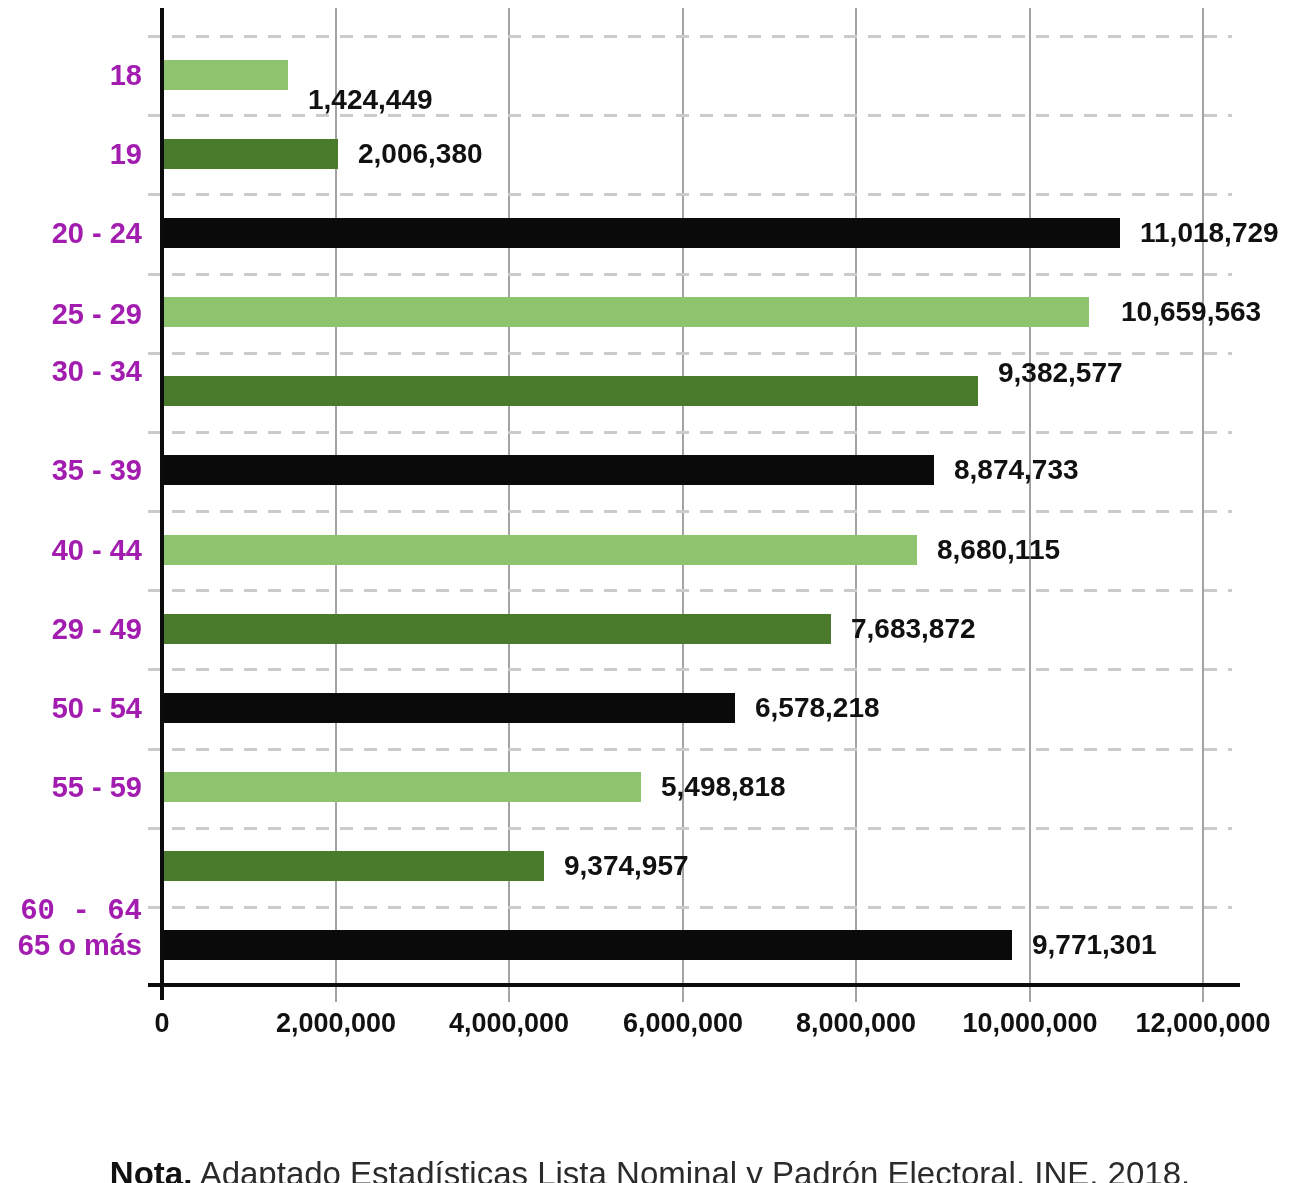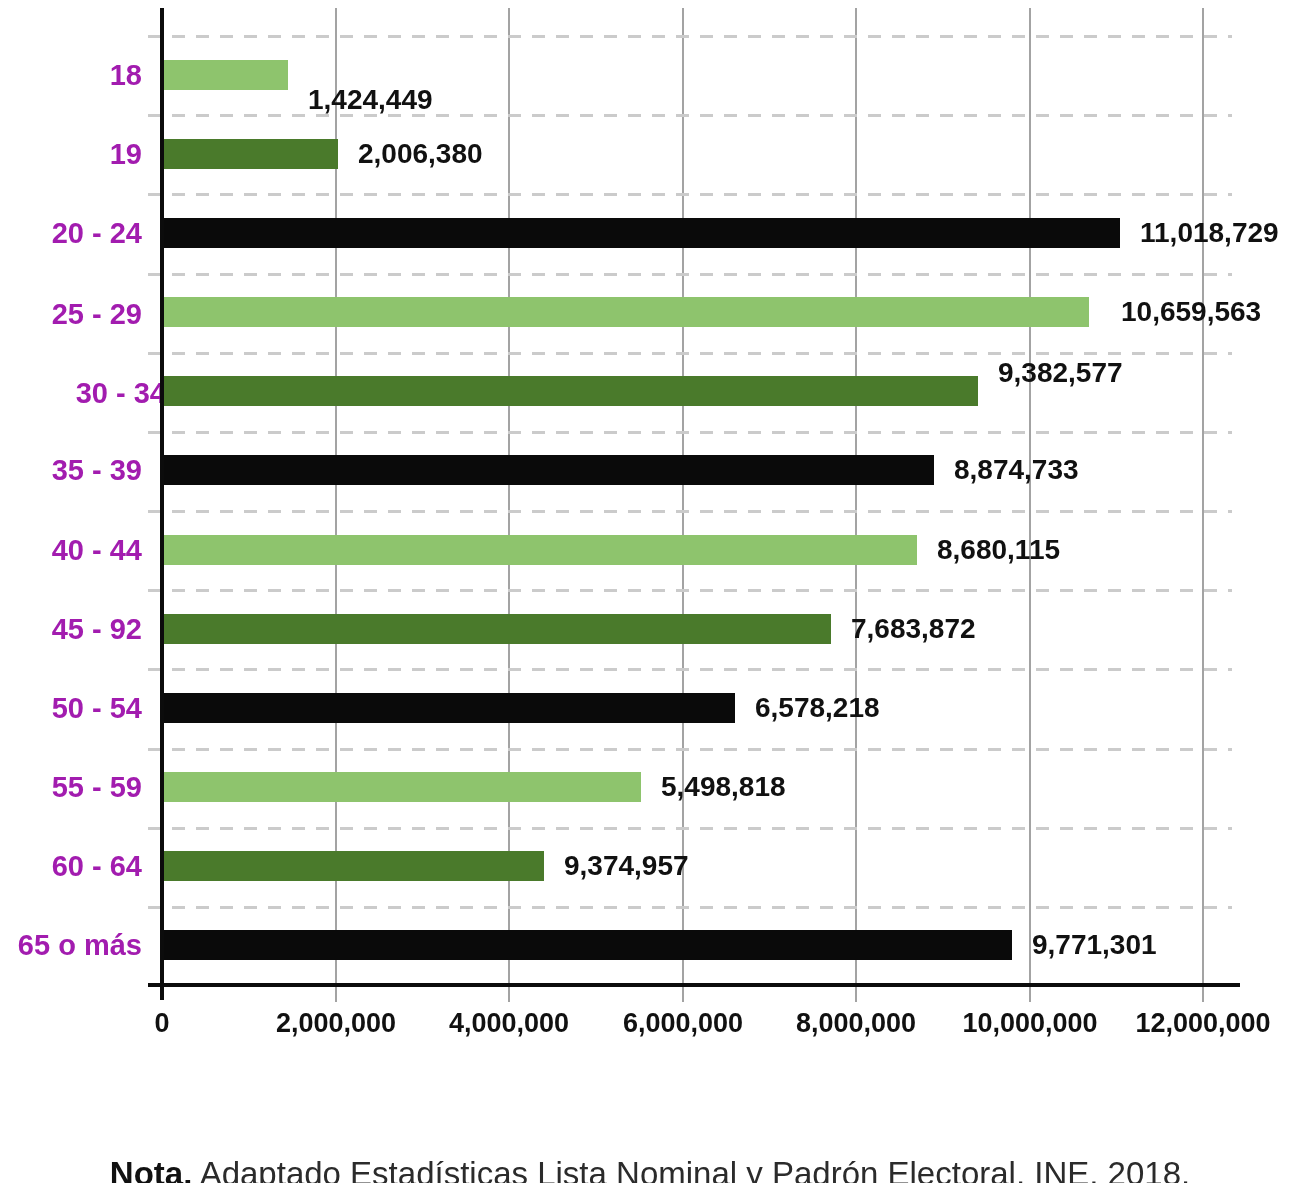--- a/index.html
+++ b/index.html
@@ -78,39 +78,39 @@
       <div class="val-label" style="left: 308px; top: 55px; margin-top: 25px;">1,424,449</div>
       <div class="cat-label" style="top: 134px;">19</div>
       <div class="bar" style="left: 164px; top: 139px; width: 174px; background: rgb(74, 122, 43);"></div>
       <div class="val-label" style="left: 358px; top: 134px;">2,006,380</div>
       <div class="cat-label" style="top: 213px;">20 - 24</div>
       <div class="bar" style="left: 164px; top: 218px; width: 956px; background: rgb(10, 10, 10);"></div>
       <div class="val-label" style="left: 1140px; top: 213px;">11,018,729</div>
       <div class="cat-label" style="top: 294px;">25 - 29</div>
       <div class="bar" style="left: 164px; top: 297px; width: 925px; background: rgb(142, 196, 109);"></div>
       <div class="val-label" style="left: 1109px; top: 292px; margin-left: 12px;">10,659,563</div>
-      <div class="cat-label" style="top: 373px; padding-left: 24px;">30 - 34</div>
+      <div class="cat-label" style="top: 351px;">30 - 34</div>
       <div class="bar" style="left: 164px; top: 376px; width: 814px; background: rgb(74, 122, 43);"></div>
       <div class="val-label" style="left: 998px; top: 353px;">9,382,577</div>
       <div class="cat-label" style="top: 450px;">35 - 39</div>
       <div class="bar" style="left: 164px; top: 455px; width: 770px; background: rgb(10, 10, 10);"></div>
       <div class="val-label" style="left: 954px; top: 450px;">8,874,733</div>
       <div class="cat-label" style="top: 530px; text-align: right;">40 - 44</div>
       <div class="bar" style="left: 164px; top: 535px; width: 753px; background: rgb(142, 196, 109);"></div>
       <div class="val-label" style="left: 937px; top: 530px;">8,680,115</div>
-      <div class="cat-label" style="top: 609px;">45 - 92</div>
+      <div class="cat-label" style="top: 609px;">29 - 49</div>
       <div class="bar" style="left: 164px; top: 614px; width: 667px; background: rgb(74, 122, 43);"></div>
       <div class="val-label" style="left: 851px; top: 609px;">7,683,872</div>
       <div class="cat-label" style="top: 688px;">50 - 54</div>
       <div class="bar" style="left: 164px; top: 693px; width: 571px; background: rgb(10, 10, 10);"></div>
       <div class="val-label" style="left: 755px; top: 688px;">6,578,218</div>
       <div class="cat-label" style="top: 767px;">55 - 59</div>
       <div class="bar" style="left: 164px; top: 772px; width: 477px; background: rgb(142, 196, 109);"></div>
       <div class="val-label" style="left: 661px; top: 767px;">5,498,818</div>
-      <div class="cat-label" style="top: 846px;">60 - 64</div>
+      <div class="cat-label" style="top: 892px; font-family: Liberation Mono, monospace;">60 - 64</div>
       <div class="bar" style="left: 164px; top: 851px; width: 380px; background: rgb(74, 122, 43);"></div>
       <div class="val-label" style="left: 564px; top: 846px;">9,374,957</div>
       <div class="cat-label" style="top: 925px;">65 o más</div>
       <div class="bar" style="left: 164px; top: 930px; width: 848px; background: rgb(10, 10, 10);"></div>
       <div class="val-label" style="left: 1032px; top: 925px;">9,771,301</div>
     </div>
   <div class="yaxis" id="yaxis" style="left: 160px; top: 8px; height: 992px;"></div>
   <div class="xaxis" id="xaxis" style="left: 148px; top: 983px; width: 1092px;"></div>
   <div id="xticks">
       <div class="xtick" style="left: 162px;">0</div>

